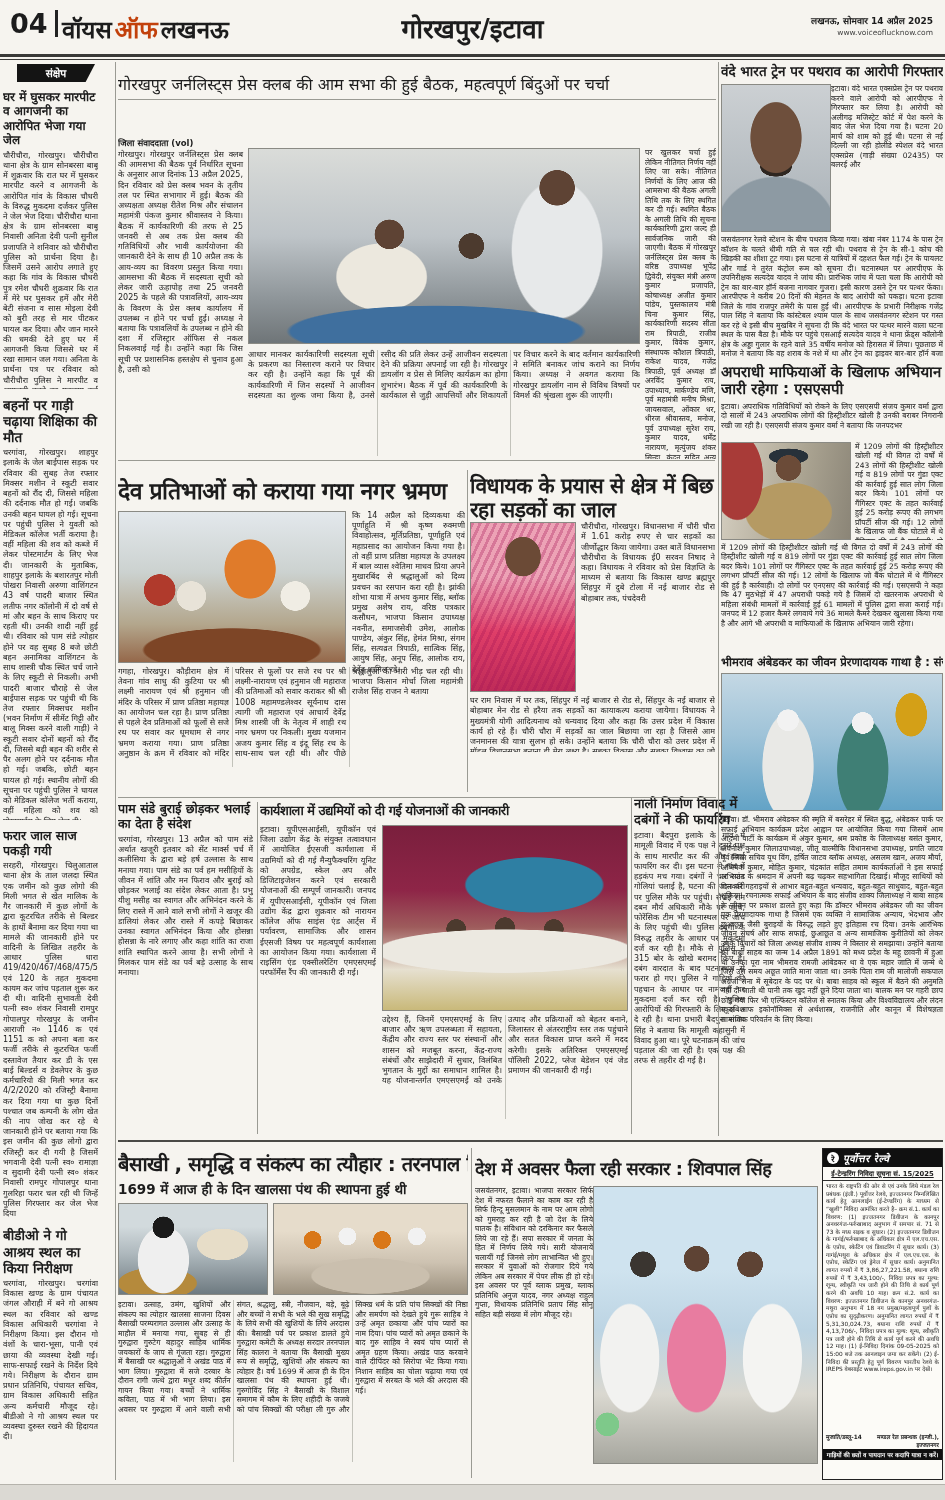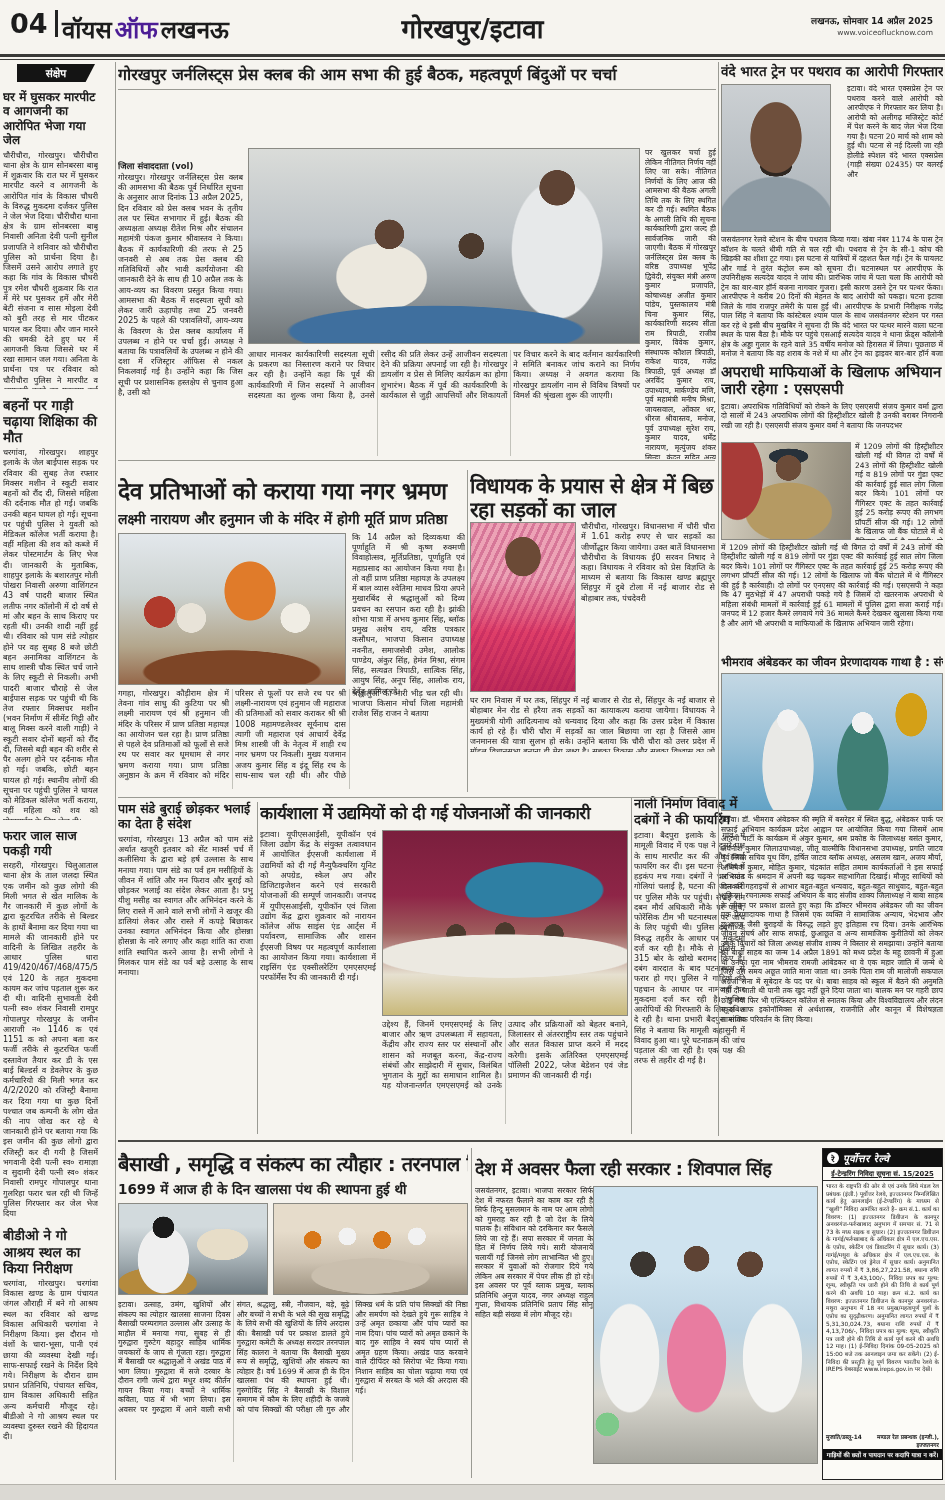--- a/index.html
+++ b/index.html
@@ -9,35 +9,35 @@
   .bt{font-size:8px;line-height:1.28;text-align:justify;color:#222;}
   .bt-sm{font-size:7.5px;line-height:1.27;text-align:justify;color:#222;}
   .photo{background:#c9c9c4;border:1px solid #8a8a84;box-sizing:border-box;}
   .rule-v{position:absolute;width:1px;background:#9a9a93;}
   .rule-h{position:absolute;height:1px;background:#9a9a93;}
   
   #hdr{position:absolute;left:0;top:0;width:945px;height:54px;background:#f6f4ef;}
   #hdr .pgno{position:absolute;left:10px;top:10px;font-size:27px;font-weight:bold;
              border-right:3px solid #222;padding-right:7px;line-height:1;}
   #hdr .mast{position:absolute;left:62px;top:12px;font-size:24px;font-weight:bold;letter-spacing:0;}
-  #hdr .mast .m2{color:#4c1d95;margin:0 3px;}
+  #hdr .mast .m2{color:#c2410c;margin:0 3px;}
   #hdr .sect{position:absolute;left:0;right:0;top:10px;text-align:center;font-size:26px;font-weight:bold;}
   #hdr .dt{position:absolute;right:12px;top:16px;text-align:right;font-size:9px;font-weight:bold;line-height:1.3;}
   #hdr .web{font-weight:normal;font-size:7.5px;color:#444;display:block;}
   .dbl{position:absolute;left:0;top:54px;width:945px;height:6px;
        border-top:3px solid #3a3a38;border-bottom:1px solid #3a3a38;box-sizing:border-box;}
   
   #sb{left:3px;top:64px;width:111px;height:1418px;padding-right:16px;box-sizing:border-box;}
   #sb .tag{width:78px;background:#141414;color:#fff;font-size:10.5px;font-weight:bold;text-align:center;
            padding:2px 0;margin:0 0 5px 14px;clip-path:polygon(0 0,100% 0,88% 100%,0 100%);}
   .sb-h2{font-size:13.5px;font-weight:bold;line-height:1.2;margin:8px 0 3px;}
   .sb-b{overflow:hidden;}
   
   .h-xl{font-size:27px;font-weight:bold;line-height:1.05;white-space:nowrap;letter-spacing:-0.5px;}
-  .h-sub{font-size:16px;font-weight:bold;line-height:1.15;margin-top:4px;}
+  .h-sub{font-size:16px;font-weight:normal;line-height:1.15;margin-top:14px;}
   .byline{font-size:8.5px;font-weight:bold;margin:2px 0;}
   .cols2{column-count:2;column-gap:6px;column-rule:1px solid #c2c2ba;}
   .cols3{column-count:3;column-gap:6px;column-rule:1px solid #c2c2ba;}
   .adbox{border:1.5px solid #222;background:#fcfbf7;box-sizing:border-box;}
   .adbar{background:#101010;color:#fff;display:flex;align-items:center;gap:4px;padding:2px 4px;}
   .adbar .logo{width:12px;height:12px;border-radius:50%;background:#fff;color:#111;font-size:8px;
                font-weight:bold;display:flex;align-items:center;justify-content:center;flex:0 0 auto;}
   .adbar .brand{font-size:10px;font-weight:bold;font-style:italic;letter-spacing:0.5px;}
   .adnotice{font-size:6.8px;font-weight:bold;text-align:center;text-decoration:underline;
             border-bottom:1px solid #333;padding:2px 1px;}
@@ -71,40 +71,40 @@
     <div class="bt sb-b" style="max-height:372px">चरगांवा, गोरखपुर। शाहपुर इलाके के जेल बाईपास सड़क पर रविवार की सुबह तेज रफ्तार मिक्सर मशीन ने स्कूटी सवार बहनों को रौंद दी, जिससे महिला की दर्दनाक मौत हो गई। जबकि उनकी बहन घायल हो गई। सूचना पर पहुंची पुलिस ने युवती को मेडिकल कॉलेज भर्ती कराया है। वहीं महिला की शव को कब्जे में लेकर पोस्टमार्टम के लिए भेज दी। जानकारी के मुताबिक, शाहपुर इलाके के बशारतपुर मोती पोखरा निवासी अरुणा वाशिंगटन 43 वर्ष पादरी बाजार स्थित लतीफ नगर कॉलोनी में दो वर्ष से मां और बहन के साथ किराए पर रहती थी। उनकी शादी नहीं हुई थी। रविवार को पाम संडे त्योहार होने पर वह सुबह 8 बजे छोटी बहन अनामिका वाशिंगटन के साथ शास्त्री चौक स्थित चर्च जाने के लिए स्कूटी से निकली। अभी पादरी बाजार चौराहे से जेल बाईपास सड़क पर पहुंची थी कि तेज रफ्तार मिक्सचर मशीन (भवन निर्माण में सीमेंट गिट्टी और बालू मिक्स करने वाली गाड़ी) ने स्कूटी सवार दोनों बहनों को रौंद दी, जिससे बड़ी बहन की शरीर से पैर अलग होने पर दर्दनाक मौत हो गई। जबकि, छोटी बहन घायल हो गई। स्थानीय लोगों की सूचना पर पहुंची पुलिस ने घायल को मेडिकल कॉलेज भर्ती कराया, वहीं महिला को शव को पोस्टमार्टम के लिए भेज दी।</div>
     <div class="sb-h2" style="font-size:12.5px">फरार जाल साज पकड़ी गयी</div>
     <div class="bt sb-b" style="max-height:368px">सरहरी, गोरखपुर। चिलुआताल थाना क्षेत्र के ताल जलदा स्थित एक जमीन को कुछ लोगो की मिली भगत से खेत मालिक के गैर जानकारी में कुछ लोगों के द्वारा कूटरचित तरीके से बिल्डर के हाथों बैनामा कर दिया गया था मामले की जानकारी होने पर वादिनी के लिखित तहरीर के आधार पुलिस धारा 419/420/467/468/475/506 एवं 120 के तहत मुकदमा कायम कर जांच पड़ताल शुरू कर दी थी। वादिनी सुभावती देवी पत्नी स्व० शंकर निवासी रामपुर गोपालपुर गोरखपुर के जमीन आराजी न० 1146 क एवं 1151 क को अपना बता कर फर्जी तरीके से कूटरचित फर्जी दस्तावेज तैयार कर डी के एस बाई बिल्डर्स व डेवलेपर के कुछ कर्मचारियो की मिली भगत कर 4/2/2020 को रजिस्ट्री बैनामा कर दिया गया था कुछ दिनों पश्चात जब कम्पनी के लोग खेत की नाप जोख कर रहे थे जानकारी होने पर बताया गया कि इस जमीन की कुछ लोगो द्वारा रजिस्ट्री कर दी गयी है जिसमें भगवानी देवी पत्नी स्व० रामाज्ञा व सुदामी देवी पत्नी स्व० शंकर निवासी रामपुर गोपालपुर थाना गुलरिहा फरार चल रही थी जिन्हें पुलिस गिरफ्तार कर जेल भेज दिया</div>
     <div class="sb-h2">बीडीओ ने गो आश्रय स्थल का किया निरीक्षण</div>
     <div class="bt sb-b" style="max-height:170px">चरगांवा, गोरखपुर। चरगांवा विकास खण्ड के ग्राम पंचायत जंगल औराही में बने गो आश्रय स्थल का रविवार को खण्ड विकास अधिकारी चरगांवा ने निरीक्षण किया। इस दौरान गो वंशों के चारा-भूसा, पानी एवं छाया की व्यवस्था देखी गई। साफ-सफाई रखने के निर्देश दिये गये। निरीक्षण के दौरान ग्राम प्रधान प्रतिनिधि, पंचायत सचिव, ग्राम विकास अधिकारी सहित अन्य कर्मचारी मौजूद रहे। बीडीओ ने गो आश्रय स्थल पर व्यवस्था दुरुस्त रखने की हिदायत दी।</div>
   </div>
 
   <div class="blk" style="left:118px;top:62px;width:598px;height:397px;">
     <div class="h-sub">गोरखपुर जर्नलिस्ट्स प्रेस क्लब की आम सभा की हुई बैठक, महत्वपूर्ण बिंदुओं पर चर्चा</div>
     <div style="border-bottom:1px solid #9a9a93;margin:5px 0 3px;"></div>
-    <div style="position:absolute;left:0;top:96px;width:125px;height:308px;">
+    <div style="position:absolute;left:0;top:73px;width:125px;height:308px;">
       <div class="byline">जिला संवाददाता (vol)</div>
       <div class="bt">गोरखपुर। गोरखपुर जर्नलिस्ट्स प्रेस क्लब की आमसभा की बैठक पूर्व निर्धारित सूचना के अनुसार आज दिनांक 13 अप्रैल 2025, दिन रविवार को प्रेस क्लब भवन के तृतीय तल पर स्थित सभागार में हुई। बैठक की अध्यक्षता अध्यक्ष रीतेश मिश्र और संचालन महामंत्री पंकज कुमार श्रीवास्तव ने किया। बैठक में कार्यकारिणी की तरफ से 25 जनवरी से अब तक प्रेस क्लब की गतिविधियों और भावी कार्ययोजना की जानकारी देने के साथ ही 10 अप्रैल तक के आय-व्यय का विवरण प्रस्तुत किया गया। आमसभा की बैठक में सदस्यता सूची को लेकर जारी ऊहापोह तथा 25 जनवरी 2025 के पहले की पत्रावलियों, आय-व्यय के विवरण के प्रेस क्लब कार्यालय में उपलब्ध न होने पर चर्चा हुई। अध्यक्ष ने बताया कि पत्रावलियों के उपलब्ध न होने की दशा में रजिस्ट्रार ऑफिस से नकल निकलवाई गई है। उन्होंने कहा कि जिस सूची पर प्रशासनिक हस्तक्षेप से चुनाव हुआ है, उसी को</div>
     </div>
     <div class="photo" style="position:absolute;left:130px;top:86px;width:392px;height:196px;
          background:
            radial-gradient(150px 26px at 48% 94%, #3f6f9e 97%, transparent),
            radial-gradient(18px 18px at 79% 20%, #5e4334 97%, transparent),
            radial-gradient(46px 70px at 79% 52%, #e7e9ea 97%, transparent),
            radial-gradient(15px 15px at 36% 44%, #5e4334 97%, transparent),
            radial-gradient(46px 34px at 34% 66%, #ece8de 97%, transparent),
            radial-gradient(13px 13px at 57% 50%, #4c3a2e 97%, transparent),
            linear-gradient(180deg,#dadcd9 0%,#bec4c8 45%,#8d9498 78%,#6f7578 100%);"></div>
     <div class="bt cols3" style="position:absolute;left:130px;top:288px;width:392px;height:106px;">आधार मानकर कार्यकारिणी सदस्यता सूची के प्रकरण का निस्तारण कराने पर विचार कर रही है। उन्होंने कहा कि पूर्व की कार्यकारिणी में जिन सदस्यों ने आजीवन सदस्यता का शुल्क जमा किया है, उनसे रसीद की प्रति लेकर उन्हें आजीवन सदस्यता देने की प्रक्रिया अपनाई जा रही है। गोरखपुर डायलॉग व प्रेस से मिलिए कार्यक्रम का होगा शुभारंभ। बैठक में पूर्व की कार्यकारिणी के कार्यकाल से जुड़ी आपत्तियों और शिकायतों पर विचार करने के बाद वर्तमान कार्यकारिणी ने समिति बनाकर जांच कराने का निर्णय किया। अध्यक्ष ने अवगत कराया कि गोरखपुर डायलॉग नाम से विविध विषयों पर विमर्श की श्रृंखला शुरू की जाएगी।</div>
     <div class="bt-sm" style="position:absolute;left:527px;top:86px;width:71px;height:308px;">पर खुलकर चर्चा हुई लेकिन नीतिगत निर्णय नहीं लिए जा सके। नीतिगत निर्णयों के लिए आज की आमसभा की बैठक अगली तिथि तक के लिए स्थगित कर दी गई। स्थगित बैठक के अगली तिथि की सूचना कार्यकारिणी द्वारा जल्द ही सार्वजनिक जारी की जाएगी। बैठक में गोरखपुर जर्नलिस्ट्स प्रेस क्लब के वरिष्ठ उपाध्यक्ष भूपेंद्र द्विवेदी, संयुक्त मंत्री अरुण कुमार प्रजापति, कोषाध्यक्ष अजीत कुमार पांडेय, पुस्तकालय मंत्री चिना कुमार सिंह, कार्यकारिणी सदस्य सीता राम त्रिपाठी, राजीव कुमार, विवेक कुमार, संस्थापक कौशल त्रिपाठी, राकेश यादव, गजेंद्र त्रिपाठी, पूर्व अध्यक्ष डॉ अरविंद कुमार राय, उपाध्याय, मार्कण्डेय मणि, पूर्व महामंत्री मनीष मिश्रा, जायसवाल, ओंकार धर, धीरज श्रीवास्तव, मनोज, पूर्व उपाध्यक्ष सुरेश राय, कुमार यादव, धर्मेंद्र नारायण, मृत्युंजय शंकर सिन्हा, कुंदन सहित अन्य पूर्व पदाधिकारी और सौ से अधिक सदस्यगण उपस्थित रहे।</div>
   </div>
 
   <div class="blk" style="left:721px;top:62px;width:222px;height:300px;">
     <div style="font-size:13.5px;font-weight:bold;white-space:nowrap;">वंदे भारत ट्रेन पर पथराव का आरोपी गिरफ्तार</div>
-    <div style="display:flex;gap:16px;margin-top:4px;">
+    <div style="display:flex;gap:0;margin-top:4px;">
       <div class="photo" style="width:110px;height:148px;flex:0 0 auto;
            background:
              radial-gradient(26px 36px at 50% 36%, #6e4f3c 97%, transparent),
              radial-gradient(60px 52px at 50% 98%, #8d9aa3 97%, transparent),
              radial-gradient(16px 10px at 50% 56%, #2e2620 97%, transparent),
              linear-gradient(#ccd0d3,#a9b1b7);"></div>
       <div class="bt-sm" style="flex:1;">इटावा। वंदे भारत एक्सप्रेस ट्रेन पर पथराव करने वाले आरोपी को आरपीएफ ने गिरफ्तार कर लिया है। आरोपी को अलीगढ़ मजिस्ट्रेट कोर्ट में पेश करने के बाद जेल भेज दिया गया है। घटना 20 मार्च को शाम को हुई थी। पटना से नई दिल्ली जा रही होलीडे स्पेशल वंदे भारत एक्सप्रेस (गाड़ी संख्या 02435) पर बलरई और</div>
     </div>
     <div class="bt-sm" style="margin-top:3px;height:122px;overflow:hidden;">जसवंतनगर रेलवे स्टेशन के बीच पथराव किया गया। खंबा नंबर 1174 के पास ट्रेन कॉशन के चलते धीमी गति से चल रही थी। पथराव से ट्रेन के सी-1 कोच की खिड़की का शीशा टूट गया। इस घटना से यात्रियों में दहशत फैल गई। ट्रेन के पायलट और गार्ड ने तुरंत कंट्रोल रूम को सूचना दी। घटनास्थल पर आरपीएफ के उपनिरीक्षक सत्यदेव यादव ने जांच की। प्रारंभिक जांच में पता चला कि आरोपी को ट्रेन का बार-बार हॉर्न बजना नागवार गुजरा। इसी कारण उसने ट्रेन पर पत्थर फेंका। आरपीएफ ने करीब 20 दिनों की मेहनत के बाद आरोपी को पकड़ा। घटना इटावा जिले के गांव राजपुर तमेरी के पास हुई थी। आरपीएफ के प्रभारी निरीक्षक गजेंद्र पाल सिंह ने बताया कि कांस्टेबल श्याम पाल के साथ जसवंतनगर स्टेशन पर गस्त कर रहे थे इसी बीच मुखबिर ने सूचना दी कि वंदे भारत पर पत्थर मारने वाला घटना स्थल के पास बैठा है। मौके पर पहुंचे एसआई सत्यदेव यादव ने थाना फ्रेंड्स कॉलोनी क्षेत्र के अड्डा गुलार के रहने वाले 35 वर्षीय मनोज को हिरासत में लिया। पूछताछ में मनोज ने बताया कि वह शराब के नशे में था और ट्रेन का ड्राइवर बार-बार हॉर्न बजा रहा था इसलिए उसने पत्थर मारा था।</div>
   </div>
@@ -133,21 +133,20 @@
            radial-gradient(11px 11px at 64% 36%, #f2f2f2 97%, transparent),
            radial-gradient(26px 54px at 30% 68%, #e9e9e6 97%, transparent),
            radial-gradient(26px 52px at 64% 70%, #3f7f75 97%, transparent),
            radial-gradient(16px 22px at 86% 30%, #d4a017 97%, transparent),
            linear-gradient(180deg,#c4d8e4 0%,#9fc3d8 45%,#63a3c6 100%);"></div>
     <div class="bt-sm" style="margin-top:4px;height:318px;overflow:hidden;">इटावा। डॉ. भीमराव अंबेडकर की स्मृति में बसरेहर में स्थित बुद्ध, अंबेडकर पार्क पर सफाई अभियान कार्यक्रम प्रदेश आह्वान पर आयोजित किया गया जिसमें आम आदमी पार्टी के कार्यक्रम में अंकुर कुमार, श्रम प्रकोष्ठ के जिलाध्यक्ष बसंत कुमार, अवनीश कुमार जिलाउपाध्यक्ष, जीतू वाल्मीकि विधानसभा उपाध्यक्ष, प्रगति जाटव पूर्व जिला सचिव यूथ विंग, हर्षित जाटव ब्लॉक अध्यक्ष, असलम खान, अजय मौर्या, अभिषेक कुमार, मोहित कुमार, चंद्रकांत सहित तमाम कार्यकर्ताओं ने इस सफाई अभियान के श्रमदान में अपनी बढ़ चढ़कर सहभागिता दिखाई। मौजूद साथियों को दिल की गहराइयों से आभार बहुत-बहुत धन्यवाद, बहुत-बहुत साधुवाद, बहुत-बहुत शुक्रिया! रचनात्मक सफाई अभियान के बाद संजीव शाक्य जिलाध्यक्ष ने बाबा साहब के जीवन पर प्रकाश डालते हुए कहा कि डॉक्टर भीमराव अंबेडकर जी का जीवन एक प्रेरणादायक गाथा है जिसमें एक व्यक्ति ने सामाजिक अन्याय, भेदभाव और छुआछूत जैसी बुराइयों के विरुद्ध लड़ते हुए इतिहास रच दिया। उनके आरंभिक जीवन संघर्ष और साफ सफाई, छुआछूत व अन्य सामाजिक कुरीतियों को लेकर उनके विचारों को जिला अध्यक्ष संजीव शाक्य ने विस्तार से समझाया। उन्होंने बताया की बाबा साहब का जन्म 14 अप्रैल 1891 को मध्य प्रदेश के महू छावनी में हुआ था उनका पूरा नाम भीमराव रामजी आंबेडकर था वे एक महार जाति में जन्मे थे जिसे उस समय अछूत जाति माना जाता था। उनके पिता राम जी मालोजी सकपाल अंग्रेजी सेना में सूबेदार के पद पर थे। बाबा साहब को स्कूल में बैठने की अनुमति नहीं दी जाती थी पानी तक खुद नहीं छूने दिया जाता था। बालक मन पर गहरी छाप छोड़ गया फिर भी एल्फिंस्टन कॉलेज से स्नातक किया और विश्वविद्यालय और लंदन स्कूल आफ इकोनॉमिक्स से अर्थशास्त्र, राजनीति और कानून में विशेषज्ञता सामाजिक परिवर्तन के लिए किया।</div>
   </div>
 
   <div class="blk" style="left:118px;top:474px;width:347px;height:330px;">
     <div style="font-size:23px;font-weight:bold;white-space:nowrap;letter-spacing:-0.5px;">देव प्रतिभाओं को कराया गया नगर भ्रमण</div>
-    <div style="font-size:14px;font-weight:bold;margin-top:3px;">लक्ष्मी नारायण और हनुमान जी के मंदिर में होगी मूर्ति प्राण प्रतिष्ठा</div>
     <div style="display:flex;gap:6px;margin-top:5px;">
       <div style="width:228px;flex:0 0 auto;">
         <div class="photo" style="width:228px;height:152px;
              background:
                radial-gradient(26px 30px at 58% 38%, #e07b2a 97%, transparent),
                radial-gradient(16px 16px at 18% 52%, #b03a2c 97%, transparent),
                radial-gradient(15px 15px at 32% 56%, #e8e3d8 97%, transparent),
                radial-gradient(15px 15px at 78% 56%, #f0ede4 97%, transparent),
                radial-gradient(90px 22px at 50% 92%, #7d4526 97%, transparent),
                linear-gradient(180deg,#e3e8ec 0%,#ccd2d0 40%,#b3a68c 75%,#95684a 100%);"></div>
@@ -169,21 +168,21 @@
     </div>
     <div class="bt" style="margin-top:4px;height:56px;overflow:hidden;">घर राम निवास में घर तक, सिंहपुर में नई बाजार से रोड से, सिंहपुर के नई बाजार से बोहाबार मेन रोड से हरैया तक सड़कों का कायाकल्प कराया जायेगा। विधायक ने मुख्यमंत्री योगी आदित्यनाथ को धन्यवाद दिया और कहा कि उत्तर प्रदेश में विकास कार्य हो रहे हैं। चौरी चौरा में सड़कों का जाल बिछाया जा रहा है जिससे आम जनमानस की यात्रा सुलभ हो सके। उन्होंने बताया कि चौरी चौरा को उत्तर प्रदेश में मॉडल विधानसभा बनाना ही मेरा लक्ष्य है। सबका विकास और सबका विश्वास का जो नारा है, उसको साकार करते हुए सभी वर्गों का विकास हो रहा है।</div>
   </div>
 
   <div class="blk" style="left:118px;top:801px;width:135px;height:334px;">
     <div style="font-size:12.5px;font-weight:bold;line-height:1.2;">पाम संडे बुराई छोड़कर भलाई का देता है संदेश</div>
     <div class="bt" style="margin-top:4px;height:288px;overflow:hidden;">चरगांवा, गोरखपुर। 13 अप्रैल को पाम संडे अर्थात खजूरी इतवार को सेंट मार्क्स चर्च में कलीसिया के द्वारा बड़े हर्ष उल्लास के साथ मनाया गया। पाम संडे का पर्व हम मसीहियों के जीवन में शांति और मन फिराव और बुराई को छोड़कर भलाई का संदेश लेकर आता है। प्रभु यीशु मसीह का स्वागत और अभिनंदन करने के लिए रास्ते में आने वाले सभी लोगों ने खजूर की डालियां लेकर और रास्ते में कपड़े बिछाकर उनका स्वागत अभिनंदन किया और होसन्ना होसन्ना के नारे लगाए और कहा शांति का राजा शांति स्थापित करने आया है। सभी लोगों ने मिलकर पाम संडे का पर्व बड़े उत्साह के साथ मनाया।</div>
   </div>
 
   <div class="blk" style="left:260px;top:801px;width:368px;height:334px;">
-    <div style="font-size:17px;font-weight:bold;white-space:nowrap;letter-spacing:-0.5px;">कार्यशाला में उद्यमियों को दी गई योजनाओं की जानकारी</div>
+    <div style="font-size:13px;font-weight:bold;white-space:nowrap;letter-spacing:-0.5px;">कार्यशाला में उद्यमियों को दी गई योजनाओं की जानकारी</div>
     <div style="display:flex;gap:6px;margin-top:6px;">
       <div class="bt" style="width:116px;flex:0 0 auto;height:298px;overflow:hidden;">इटावा। यूपीएसआईसी, यूपीकॉन एवं जिला उद्योग केंद्र के संयुक्त तत्वावधान में आयोजित ईएसजी कार्यशाला में उद्यमियों को दी गई मैन्युफैक्चरिंग यूनिट को अपग्रेड, स्केल अप और डिजिटाइजेशन करने एवं सरकारी योजनाओं की सम्पूर्ण जानकारी। जनपद में यूपीएसआईसी, यूपीकॉन एवं जिला उद्योग केंद्र द्वारा शुक्रवार को नारायन कॉलेज ऑफ साइंस एंड आर्ट्स में पर्यावरण, सामाजिक और शासन ईएसजी विषय पर महत्वपूर्ण कार्यशाला का आयोजन किया गया। कार्यशाला में राइसिंग एंड एक्सीलरेटिंग एमएसएमई परफॉर्मेंस रैंप की जानकारी दी गई।</div>
       <div style="flex:1;">
         <div class="photo" style="width:100%;height:186px;
              background:
                radial-gradient(70px 28px at 62% 32%, #2e7fa3 97%, transparent),
                radial-gradient(130px 22px at 50% 68%, #ece9e1 97%, transparent),
                radial-gradient(10px 10px at 30% 56%, #4c3a2e 97%, transparent),
                radial-gradient(10px 10px at 50% 55%, #4c3a2e 97%, transparent),
                radial-gradient(10px 10px at 70% 56%, #4c3a2e 97%, transparent),

